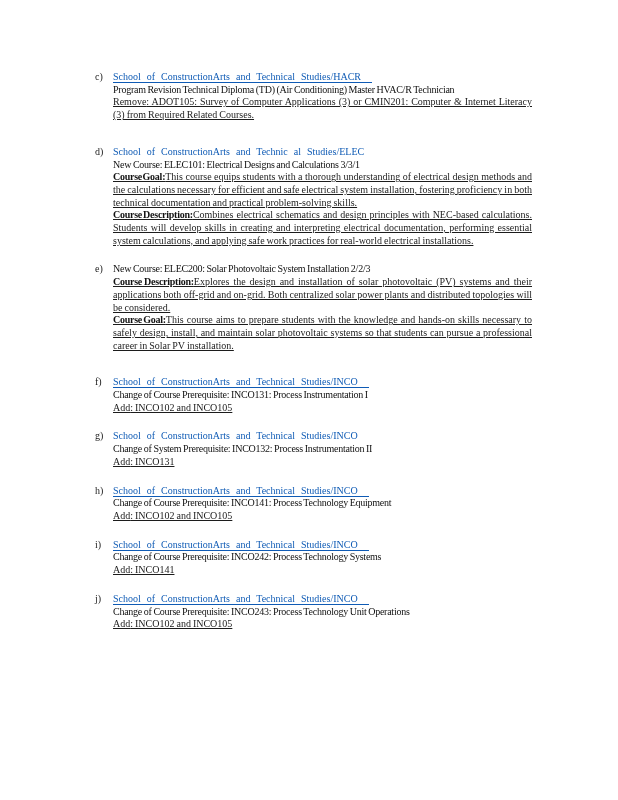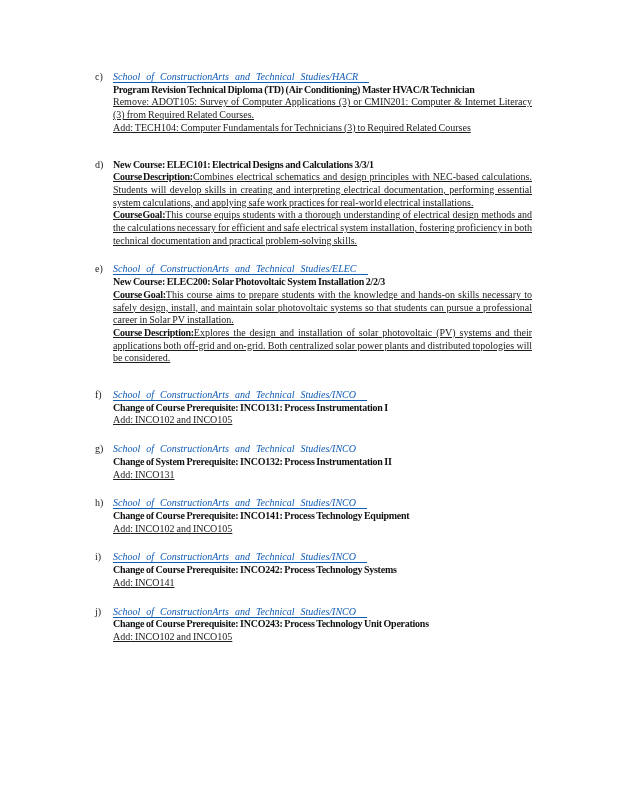--- a/index.html
+++ b/index.html
@@ -15,28 +15,27 @@
   .section { display: flex; margin-bottom: 16px; }
   .section.gap-lg { margin-bottom: 24px; }
   .label-col { width: 18px; flex: 0 0 18px; }
   .content-col { flex: 1 1 auto; width: 419px; }
   .line { white-space: nowrap; }
   a.school-link {
     color: #0f5bb5;
     text-decoration: none;
     word-spacing: 3.5px;
     cursor: pointer;
-    font-style: italic;
   }
   a.school-link.u {
     border-bottom: 1px solid #0f5bb5;
     padding-right: 11px;
   }
   .bold-line {
-    font-weight: bold;
+    font-weight: normal;
     color: #111111;
     word-spacing: -2.2px;
     letter-spacing: -0.25px;
   }
   .para {
     text-align: justify;
     word-spacing: -0.5px;
   }
   .lead-bold {
     font-weight: bold;
@@ -51,40 +50,39 @@
 <body>
 
 <div class="page">
 
   <div class="section gap-lg">
     <div class="label-col">c)</div>
     <div class="content-col">
       <div class="line"><a class="school-link u">School of ConstructionArts and Technical Studies/HACR</a></div>
       <div class="bold-line para">Program Revision Technical Diploma (TD) (Air Conditioning) Master HVAC/R Technician</div>
       <p class="para"><span class="u">Remove</span><span>: ADOT105: Survey of Computer Applications (3) or CMIN201: Computer &amp; Internet Literacy (3) from Required Related Courses.</span></p>
-      <p class="para"><span class="u">Add</span><span>: TECH104: Computer Fundamentals for Technicians (3) to Required Related Courses</span></p>
     </div>
   </div>
 
   <div class="section">
     <div class="label-col">d)</div>
     <div class="content-col">
+      <div class="line"><a class="school-link">School of ConstructionArts and Technic al Studies/ELEC</a></div>
       <div class="bold-line para">New Course: ELEC101: Electrical Designs and Calculations 3/3/1</div>
+      <p class="para"><span class="lead-bold">Course Goal:</span><span>This course equips students with a thorough understanding of electrical design methods and the calculations necessary for efficient and safe electrical system installation, fostering proficiency in both technical documentation and practical problem-solving skills.</span></p>
       <p class="para"><span class="lead-bold">Course Description:</span><span>Combines electrical schematics and design principles with NEC-based calculations. Students will develop skills in creating and interpreting electrical documentation, performing essential system calculations, and applying safe work practices for real-world electrical installations.</span></p>
-      <p class="para"><span class="lead-bold">Course Goal:</span><span>This course equips students with a thorough understanding of electrical design methods and the calculations necessary for efficient and safe electrical system installation, fostering proficiency in both technical documentation and practical problem-solving skills.</span></p>
     </div>
   </div>
 
   <div class="section gap-lg">
     <div class="label-col">e)</div>
     <div class="content-col">
-      <div class="line"><a class="school-link u">School of ConstructionArts and Technical Studies/ELEC</a></div>
       <div class="bold-line para">New Course: ELEC200: Solar Photovoltaic System Installation 2/2/3</div>
+      <p class="para"><span class="lead-bold">Course Description:</span><span>Explores the design and installation of solar photovoltaic (PV) systems and their applications both off-grid and on-grid. Both centralized solar power plants and distributed topologies will be considered.</span></p>
       <p class="para"><span class="lead-bold">Course Goal:</span><span>This course aims to prepare students with the knowledge and hands-on skills necessary to safely design, install, and maintain solar photovoltaic systems so that students can pursue a professional career in Solar PV installation.</span></p>
-      <p class="para"><span class="lead-bold">Course Description:</span><span>Explores the design and installation of solar photovoltaic (PV) systems and their applications both off-grid and on-grid. Both centralized solar power plants and distributed topologies will be considered.</span></p>
     </div>
   </div>
 
   <div class="section">
     <div class="label-col">f)</div>
     <div class="content-col">
       <div class="line"><a class="school-link u">School of ConstructionArts and Technical Studies/INCO</a></div>
       <div class="bold-line para">Change of Course Prerequisite: INCO131: Process Instrumentation I</div>
       <p class="para"><span class="u">Add</span><span>: INCO102 and INCO105</span></p>
     </div>

